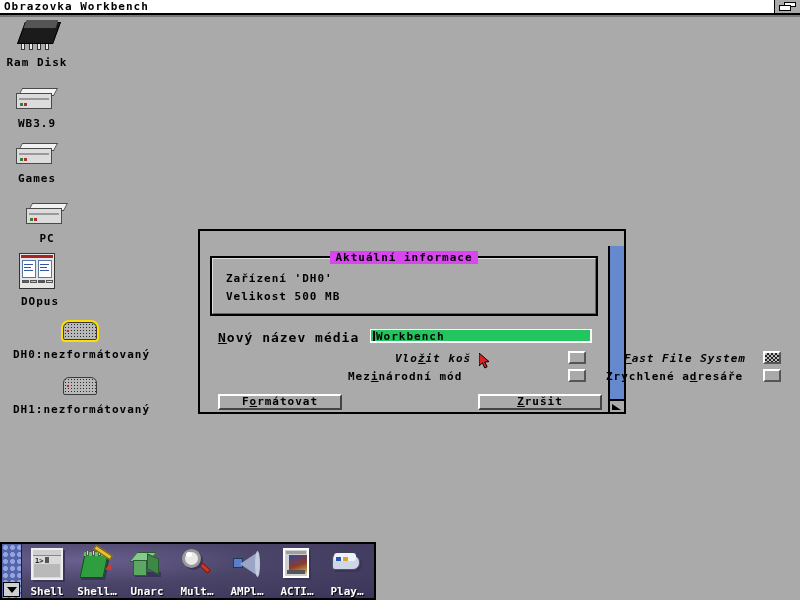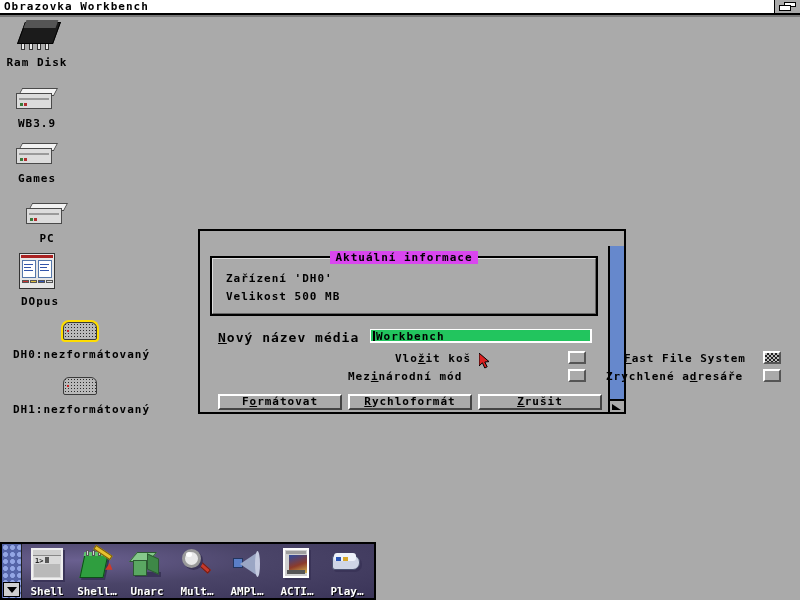--- a/index.html
+++ b/index.html
@@ -421,36 +421,35 @@
       </div>
 
       <div id="name-row">
         <span id="name-label"><u>N</u>ový název média</span>
         <div id="name-field">
           <span class="caret"></span>
           <span id="name-value">Workbench</span>
         </div>
       </div>
 
-      <div class="cbrow" style="left:0;top:105px;width:100%;">
+      <div class="cbrow" style="left:0;top:105px;width:100%;font-style:italic;">
         <span class="cb-label" style="left:195px;top:1px;text-align:right;">Vlo<u>ž</u>it koš</span>
         <div class="cbox" style="left:368px;"></div>
         <span class="cb-label" style="left:424px;top:1px;"><u>F</u>ast File System</span>
         <div class="cbox checked" style="left:563px;"></div>
       </div>
 
       <div class="cbrow" style="left:0;top:123px;width:100%;">
         <span class="cb-label" style="left:148px;top:1px;">Mez<u>i</u>národní mód</span>
         <div class="cbox" style="left:368px;"></div>
         <span class="cb-label" style="left:406px;top:1px;">Zrychlené a<u>d</u>resáře</span>
         <div class="cbox" style="left:563px;"></div>
       </div>
 
       <div class="abtn" style="left:18px;top:148px;width:124px;">F<u>o</u>rmátovat</div>
-      <div class="abtn" style="left:148px;top:148px;width:124px;"><u>R</u>ychloformát</div>
       <div class="abtn" style="left:278px;top:148px;width:124px;"><u>Z</u>rušit</div>
 
     </div>
   </div>
 
   <svg id="pointer" viewBox="0 0 14 18">
     <polygon points="0,0 0,13 3.4,9.8 5.8,15 8.2,13.8 5.8,9 10,8.6" fill="#dd2222" stroke="#000000" stroke-width="1"></polygon>
   </svg>
 
 </div>

